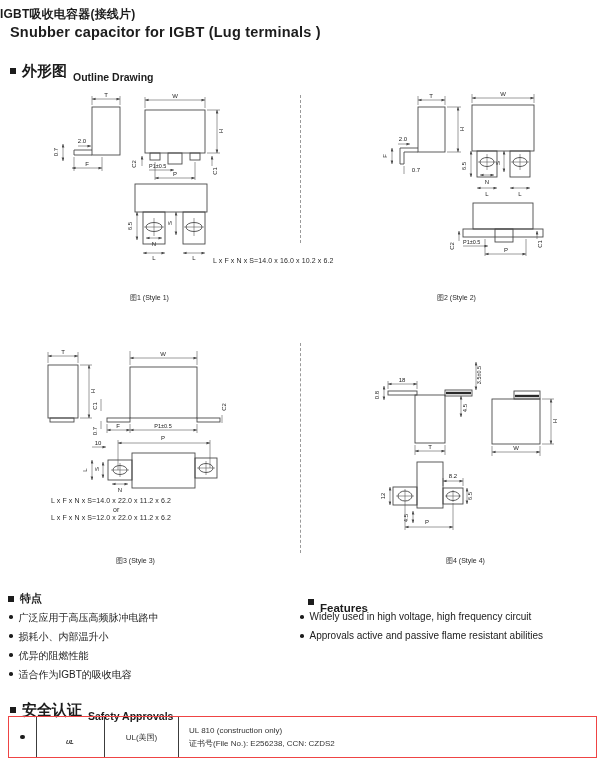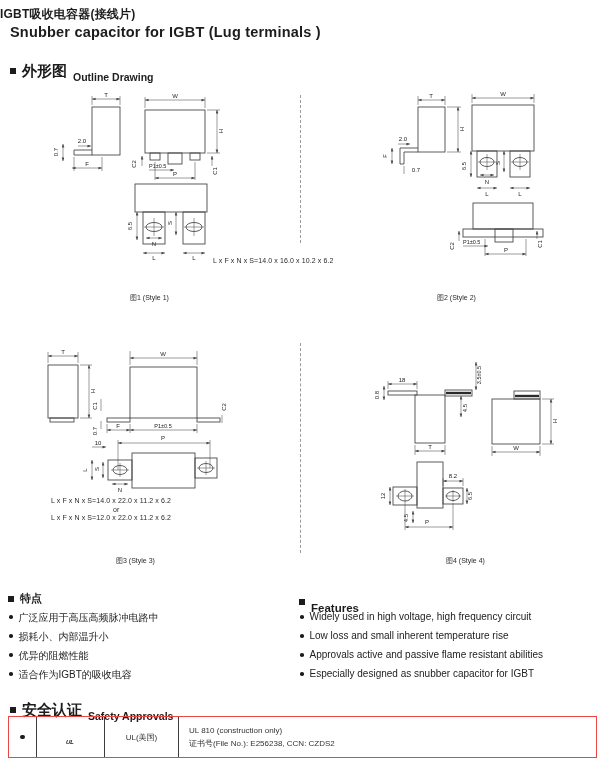--- a/index.html
+++ b/index.html
@@ -10,21 +10,21 @@
   .title-en{left:10px;top:24px;font-size:14.5px;font-weight:bold;letter-spacing:.2px;}
   .sec-head{display:flex;align-items:center;gap:6px;font-weight:bold;}
   .sec-head .sq{width:6px;height:6px;background:#1c1c1c;display:inline-block;flex:none;}
   .sec-head .zh{font-size:15px;}
   .sec-head .en{font-size:10.5px;margin-top:12px;}
   .outline-head{left:10px;top:59px;}
   .divider{border-left:1px dashed #9a9a9a;width:0;}
   .formula{font-size:7px;color:#2a2a2a;letter-spacing:.1px;}
   .caption{font-size:7px;color:#2a2a2a;}
   .feat-head-zh{left:8px;top:591px;}
-  .feat-head-en{left:299px;top:590px;text-align:center;}
+  .feat-head-en{left:308px;top:590px;text-align:center;}
   .feat-head-en .en{font-size:11.5px;}
   .feat-list{font-size:10px;color:#222;}
   .feat-item{display:flex;align-items:flex-start;gap:6px;height:19px;}
   .feat-item .dot{width:3.5px;height:3.5px;border-radius:50%;background:#1c1c1c;margin-top:4px;flex:none;}
   .feat-list-zh{left:9px;top:611px;}
   .feat-list-en{left:300px;top:611px;}
   .safety-head{left:10px;top:698px;}
   .ul-table{left:8px;top:716px;width:587px;height:40px;display:grid;
             grid-template-columns:28px 68px 74px 1fr;border:1px solid #ef4444;}
   .ul-table .cell{border-right:1px solid #3c3c3c;display:flex;align-items:center;justify-content:center;}
@@ -346,29 +346,21 @@
     <span class="sq"></span>
     <span class="en">Features</span>
   </div>
   <div class="abs feat-list feat-list-en">
     <div class="feat-item">
         <span class="dot"></span>
         <span>Widely used in high voltage, high frequency circuit</span>
       </div>
     <div class="feat-item">
         <span class="dot"></span>
-        <span>Low loss and small inherent temperature rise</span>
-      </div>
-    <div class="feat-item">
-        <span class="dot"></span>
         <span>Approvals active and passive flame resistant abilities</span>
-      </div>
-    <div class="feat-item">
-        <span class="dot"></span>
-        <span>Especially designed as snubber capacitor for IGBT</span>
       </div>
   </div>
 
   <div class="abs sec-head safety-head">
     <span class="sq"></span>
     <span class="zh">安全认证</span>
     <span class="en">Safety Approvals</span>
   </div>
   <div class="abs ul-table">
     <div class="cell">

